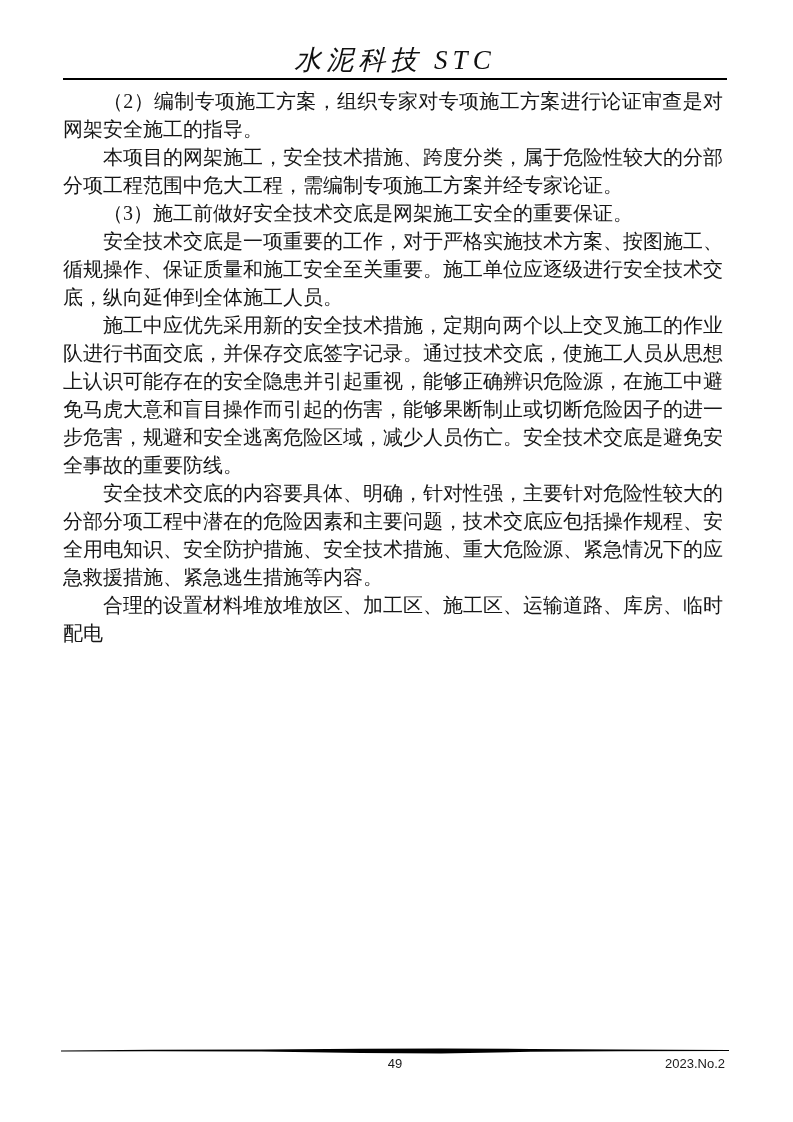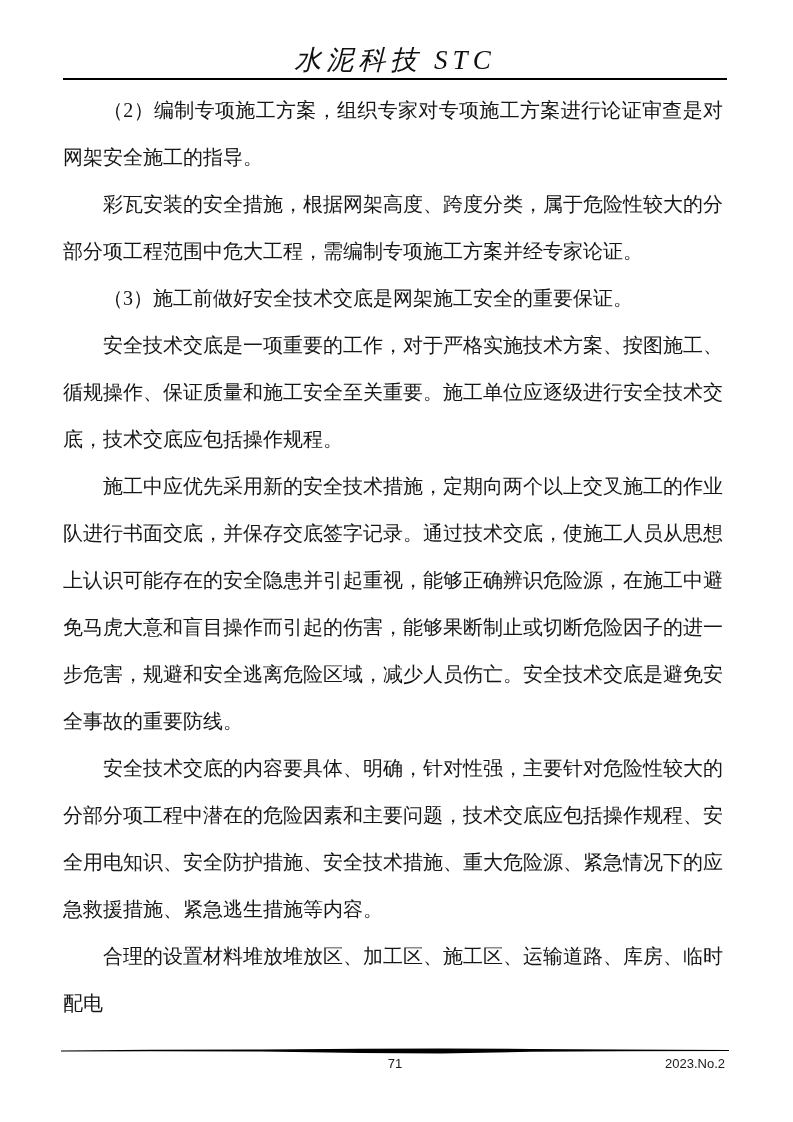--- a/index.html
+++ b/index.html
@@ -40,21 +40,21 @@
   }
   
   .article-body {
     position: absolute;
     top: 87px;
     left: 63px;
     width: 660px;
     height: 952px;
     overflow: hidden;
     font-size: 20px;
-    line-height: 47px;
+    line-height: 28px;
     text-align: justify;
     color: #161616;
   }
   .article-body p {
     margin: 0;
     padding: 0;
     text-indent: 2em;
   }
   
   .footer-rule {
@@ -89,32 +89,32 @@
 <body>
 
 <div class="page">
 
   <div class="journal-header">水泥科技 STC</div>
 
   <div class="header-rule"></div>
 
   <div class="article-body">
     <p>（2）编制专项施工方案，组织专家对专项施工方案进行论证审查是对网架安全施工的指导。</p>
-    <p>彩瓦安装的安全措施，根据网架高度、跨度分类，属于危险性较大的分部分项工程范围中危大工程，需编制专项施工方案并经专家论证。</p>
+    <p>本项目的网架施工，安全技术措施、跨度分类，属于危险性较大的分部分项工程范围中危大工程，需编制专项施工方案并经专家论证。</p>
     <p>（3）施工前做好安全技术交底是网架施工安全的重要保证。</p>
-    <p>安全技术交底是一项重要的工作，对于严格实施技术方案、按图施工、循规操作、保证质量和施工安全至关重要。施工单位应逐级进行安全技术交底，技术交底应包括操作规程。</p>
+    <p>安全技术交底是一项重要的工作，对于严格实施技术方案、按图施工、循规操作、保证质量和施工安全至关重要。施工单位应逐级进行安全技术交底，纵向延伸到全体施工人员。</p>
     <p>施工中应优先采用新的安全技术措施，定期向两个以上交叉施工的作业队进行书面交底，并保存交底签字记录。通过技术交底，使施工人员从思想上认识可能存在的安全隐患并引起重视，能够正确辨识危险源，在施工中避免马虎大意和盲目操作而引起的伤害，能够果断制止或切断危险因子的进一步危害，规避和安全逃离危险区域，减少人员伤亡。安全技术交底是避免安全事故的重要防线。</p>
     <p>安全技术交底的内容要具体、明确，针对性强，主要针对危险性较大的分部分项工程中潜在的危险因素和主要问题，技术交底应包括操作规程、安全用电知识、安全防护措施、安全技术措施、重大危险源、紧急情况下的应急救援措施、紧急逃生措施等内容。</p>
     <p>合理的设置材料堆放堆放区、加工区、施工区、运输道路、库房、临时配电</p>
   </div>
 
   <svg class="footer-rule" viewBox="0 0 668 7" preserveAspectRatio="none">
     <polygon fill="#000000" points="
       0,2.6 90,1.8 200,1.6 300,0.8 380,0.4 470,1.0 560,1.6 668,1.9
       668,3.0 560,3.2 470,3.8 380,5.4 300,5.0 200,3.6 90,3.3 0,3.5"></polygon>
   </svg>
 
   <div class="footer-row">
-    <span class="page-number">71</span>
+    <span class="page-number">49</span>
     <span class="issue-number">2023.No.2</span>
   </div>
 
 </div>
 
 </body></html>

